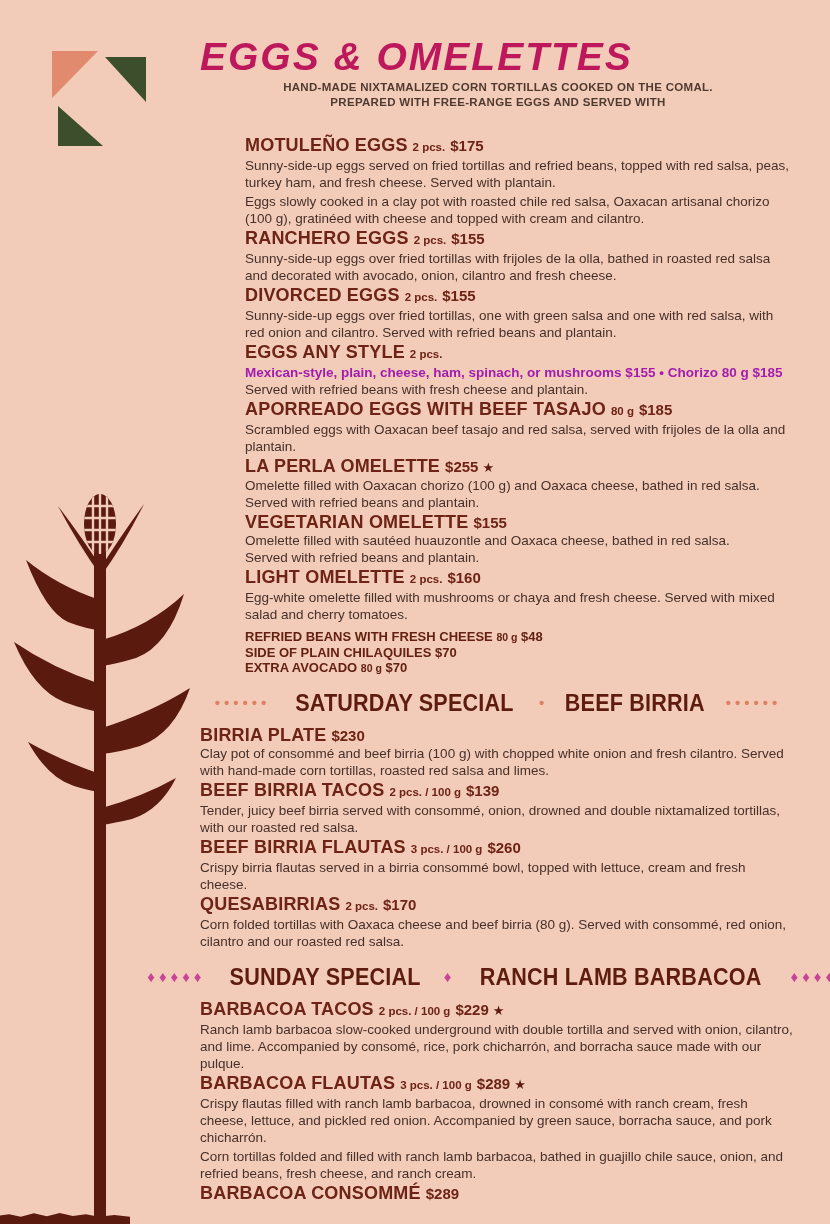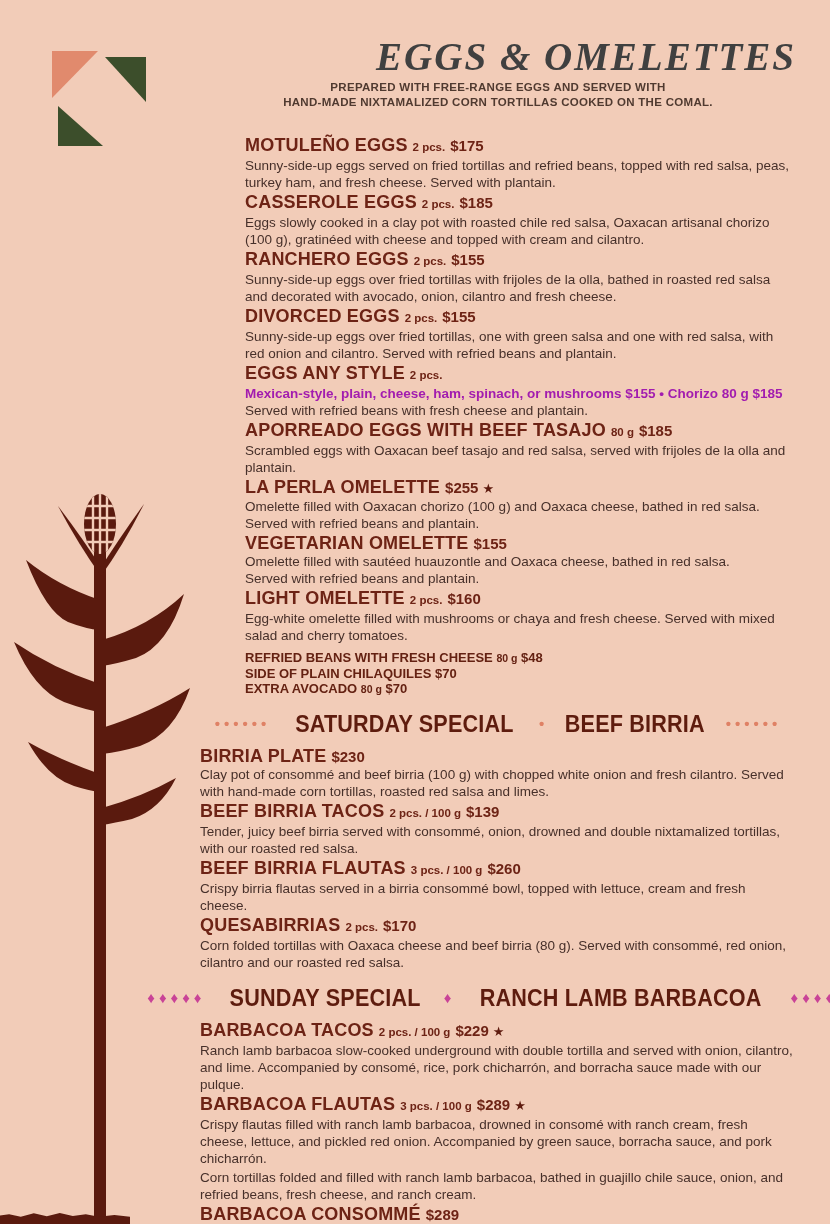--- a/index.html
+++ b/index.html
@@ -11,23 +11,23 @@
   }
   .tri{position:absolute;}
   .tri-salmon{left:52px;top:51px;width:46px;height:47px;background:#e18a6d;clip-path:polygon(0 0,100% 0,0 100%);}
   .tri-green1{left:105px;top:57px;width:41px;height:45px;background:#3c4e2b;clip-path:polygon(0 0,100% 0,100% 100%);}
   .tri-green2{left:58px;top:106px;width:45px;height:40px;background:#3c4e2b;clip-path:polygon(0 0,0 100%,100% 100%);}
   .corn{position:absolute;left:0;top:480px;}
   .ground{position:absolute;left:0;bottom:0;width:130px;height:13px;background:#5a1a0e;
     clip-path:polygon(0 35%,7% 25%,16% 45%,26% 18%,36% 40%,46% 15%,56% 38%,66% 25%,76% 45%,88% 30%,100% 45%,100% 100%,0 100%);}
   .content{position:absolute;left:200px;top:34px;width:596px;}
   h1{
-    margin:0;text-align:right;
-    font-family:Liberation Serif, serif;font-style:italic;font-weight:bold;
-    font-size:39px;line-height:46px;letter-spacing:2px;color:#404040;
+    margin:0;text-align:left;
+    font-family:Liberation Sans, sans-serif;font-style:italic;font-weight:bold;
+    font-size:39px;line-height:46px;letter-spacing:2px;color:#be185d;
   }
   .sub{text-align:center;font-size:11.5px;font-weight:bold;letter-spacing:.3px;line-height:15px;color:#503a30;}
   .menu{margin-top:26px;margin-left:45px;}
   .it{margin-bottom:2px;}
   .ih{line-height:19px;color:#6d2315;white-space:nowrap;}
   .tt{font-size:18px;font-weight:bold;letter-spacing:.2px;}
   .mt{font-size:11.5px;font-weight:bold;margin-left:5px;}
   .pr{font-size:15px;font-weight:bold;margin-left:5px;}
   .st{font-size:13px;margin-left:4px;color:#5e1a0e;}
   .chili{margin-left:4px;vertical-align:-2px;}
@@ -80,32 +80,31 @@
       <line x1="84" y1="38" x2="116" y2="38"></line>
       <line x1="84" y1="50" x2="116" y2="50"></line>
       <line x1="84" y1="62" x2="116" y2="62"></line>
     </g>
   </svg>
   <div class="ground"></div>
 
   <div class="content">
 
     <h1>EGGS &amp; OMELETTES</h1>
+    <div class="sub">HAND-MADE NIXTAMALIZED CORN TORTILLAS COOKED ON THE COMAL.</div>
     <div class="sub">PREPARED WITH FREE-RANGE EGGS AND SERVED WITH</div>
-    <div class="sub">HAND-MADE NIXTAMALIZED CORN TORTILLAS COOKED ON THE COMAL.</div>
 
     <div class="menu">
 
       <div class="it">
         <div class="ih"><span class="tt">MOTULEÑO EGGS</span><span class="mt">2 pcs.</span><span class="pr">$175</span></div>
         <div class="d">Sunny-side-up eggs served on fried tortillas and refried beans, topped with red salsa, peas, turkey ham, and fresh cheese. Served with plantain.</div>
       </div>
 
       <div class="it">
-        <div class="ih"><span class="tt">CASSEROLE EGGS</span><span class="mt">2 pcs.</span><span class="pr">$185</span></div>
         <div class="d">Eggs slowly cooked in a clay pot with roasted chile red salsa, Oaxacan artisanal chorizo (100 g), gratinéed with cheese and topped with cream and cilantro.</div>
       </div>
 
       <div class="it">
         <div class="ih"><span class="tt">RANCHERO EGGS</span><span class="mt">2 pcs.</span><span class="pr">$155</span></div>
         <div class="d">Sunny-side-up eggs over fried tortillas with frijoles de la olla, bathed in roasted red salsa and decorated with avocado, onion, cilantro and fresh cheese.</div>
       </div>
 
       <div class="it">
         <div class="ih"><span class="tt">DIVORCED EGGS</span><span class="mt">2 pcs.</span><span class="pr">$155</span></div>

